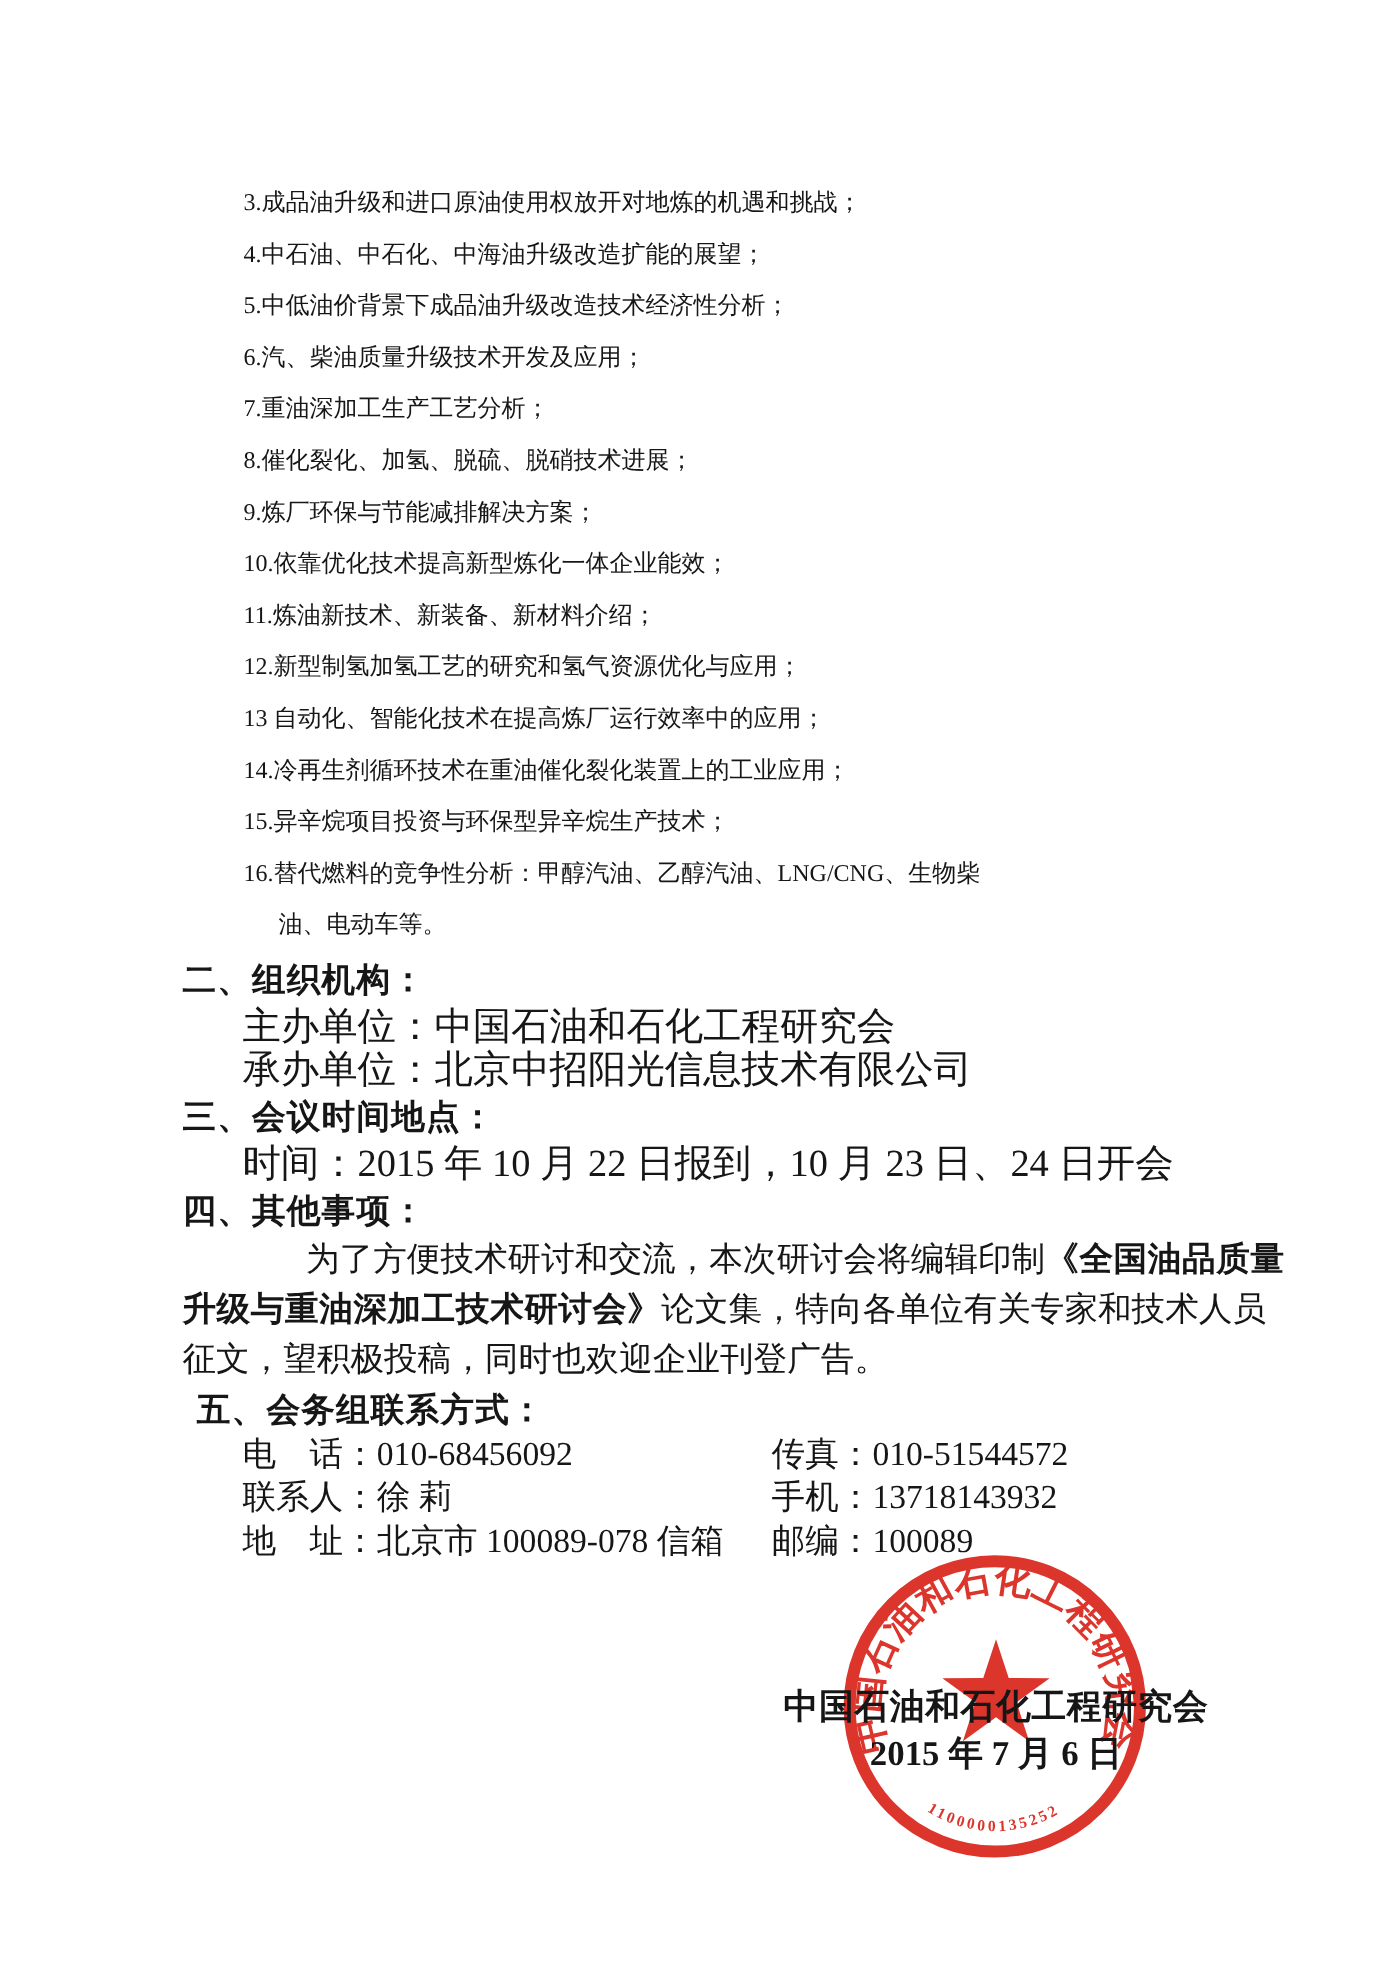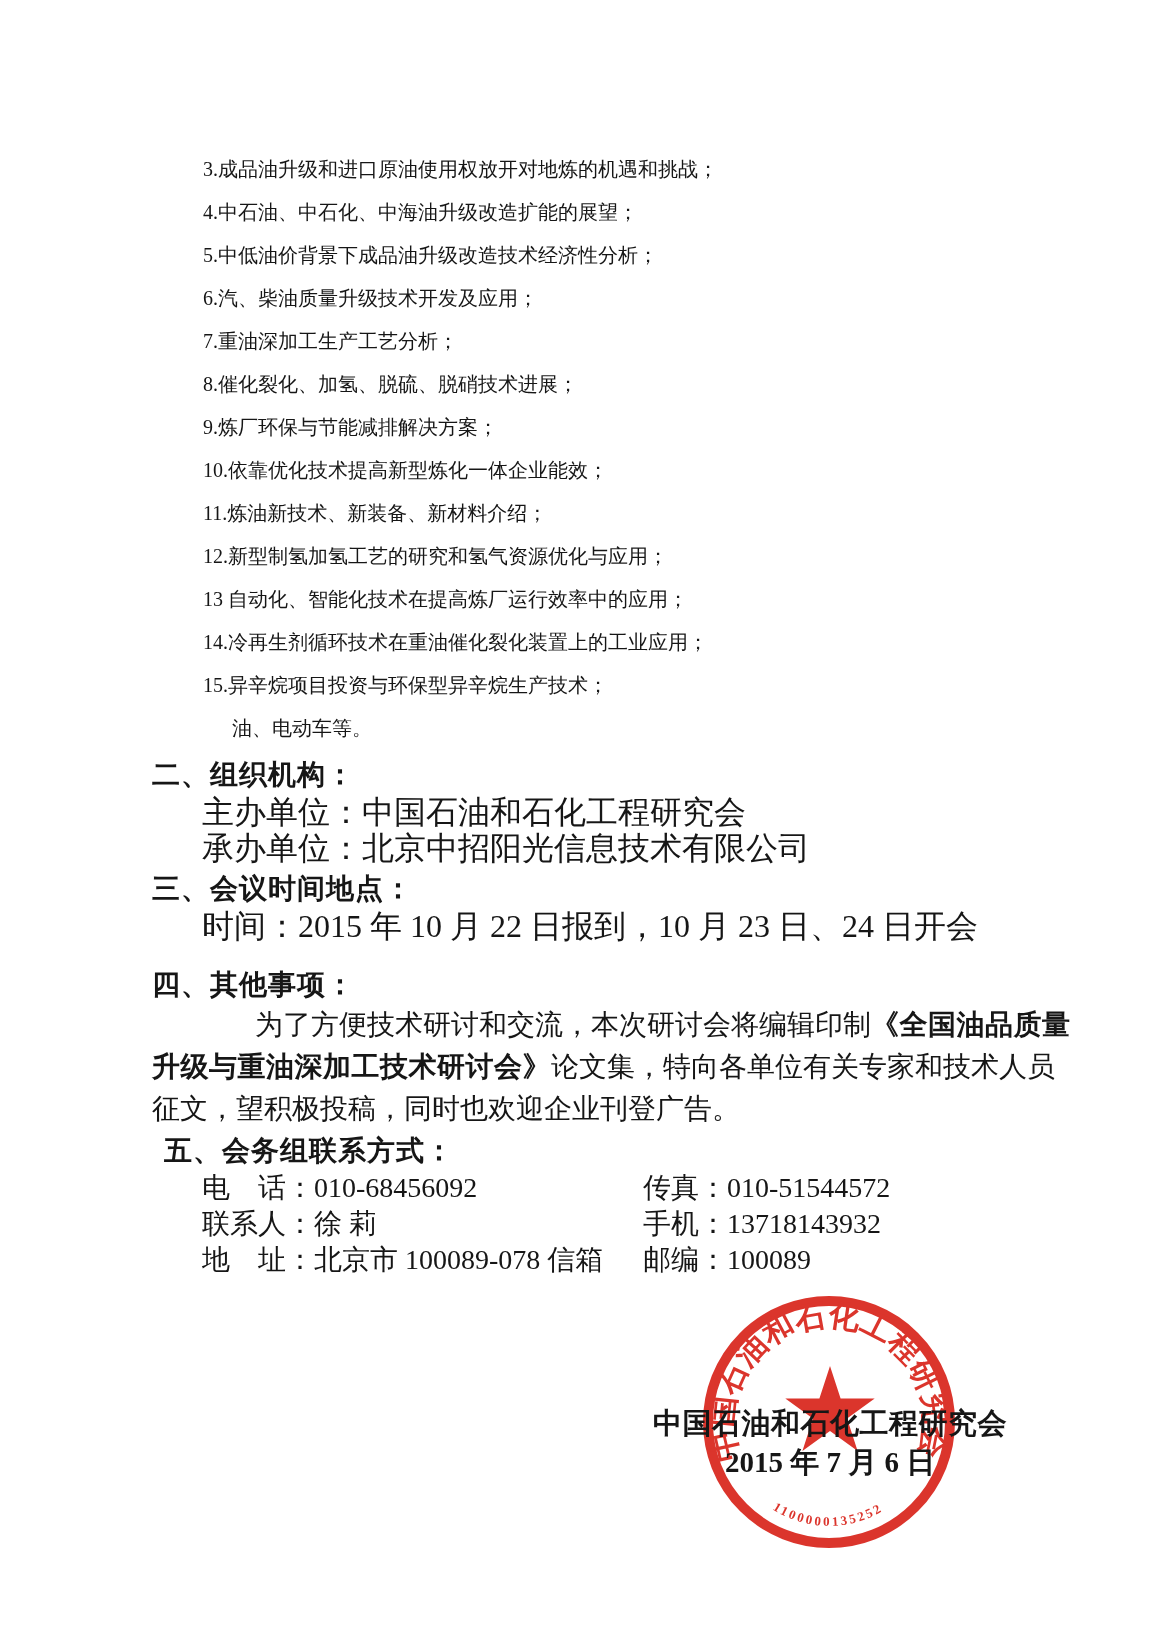--- a/index.html
+++ b/index.html
@@ -27,21 +27,21 @@
   .agenda-item.cont { padding-left: 80px; }
   .sec-heading {
     font-size: 28px;
     font-weight: bold;
     line-height: 38px;
     letter-spacing: 1px;
     white-space: nowrap;
   }
   .mt6 { margin-top: 6px; }
   .mt8 { margin-top: 4px; }
-  .mt4 { margin-top: 22px; }
+  .mt4 { margin-top: 4px; }
   .mt2 { margin-top: 2px; margin-left: 12px; }
   .sub-line {
     font-size: 32px;
     line-height: 36px;
     padding-left: 50px;
     white-space: nowrap;
   }
   .para-line {
     font-size: 28px;
     line-height: 42px;
@@ -105,20 +105,21 @@
     <div class="agenda-item">6.汽、柴油质量升级技术开发及应用；</div>
     <div class="agenda-item">7.重油深加工生产工艺分析；</div>
     <div class="agenda-item">8.催化裂化、加氢、脱硫、脱硝技术进展；</div>
     <div class="agenda-item">9.炼厂环保与节能减排解决方案；</div>
     <div class="agenda-item">10.依靠优化技术提高新型炼化一体企业能效；</div>
     <div class="agenda-item">11.炼油新技术、新装备、新材料介绍；</div>
     <div class="agenda-item">12.新型制氢加氢工艺的研究和氢气资源优化与应用；</div>
     <div class="agenda-item">13 自动化、智能化技术在提高炼厂运行效率中的应用；</div>
     <div class="agenda-item">14.冷再生剂循环技术在重油催化裂化装置上的工业应用；</div>
     <div class="agenda-item">15.异辛烷项目投资与环保型异辛烷生产技术；</div>
+    <div class="agenda-item">16.替代燃料的竞争性分析：甲醇汽油、乙醇汽油、LNG/CNG、生物柴</div>
     <div class="agenda-item cont">油、电动车等。</div>
 
     <div class="sec-heading mt6">二、组织机构：</div>
     <div class="sub-line">主办单位：中国石油和石化工程研究会</div>
     <div class="sub-line">承办单位：北京中招阳光信息技术有限公司</div>
 
     <div class="sec-heading mt8">三、会议时间地点：</div>
     <div class="sub-line">时间：2015 年 10 月 22 日报到，10 月 23 日、24 日开会</div>
 
     <div class="sec-heading mt4">四、其他事项：</div>

